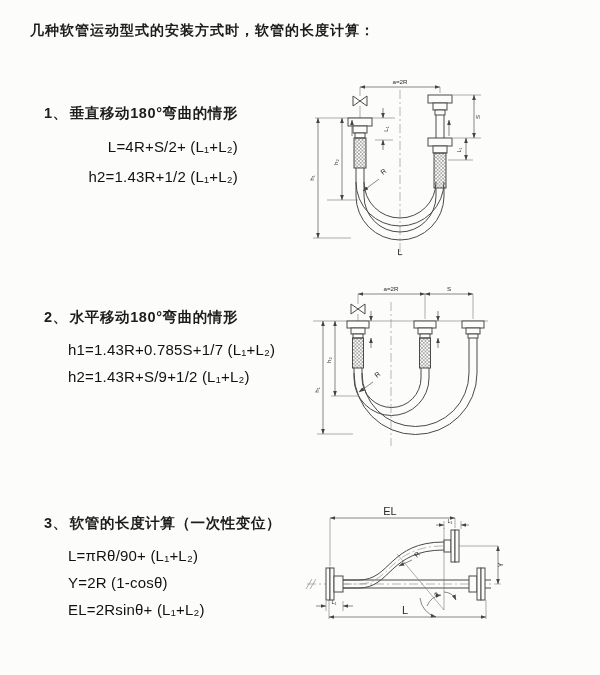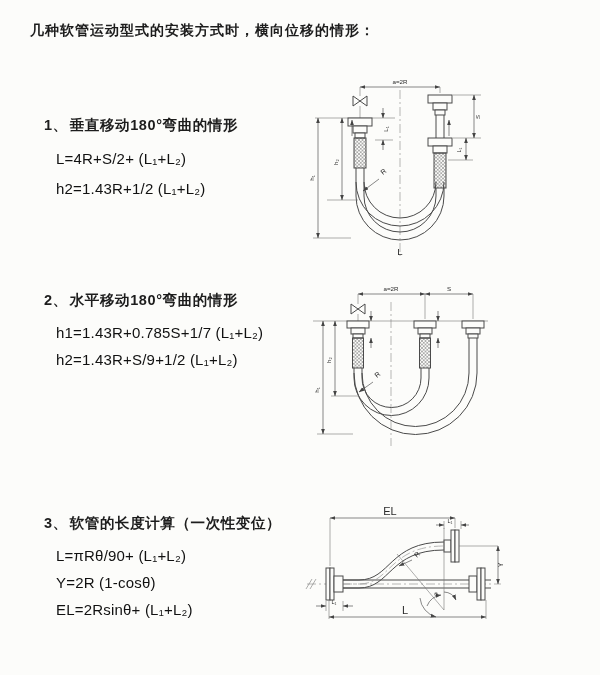--- a/index.html
+++ b/index.html
@@ -7,45 +7,45 @@
     width:600px;height:675px;position:relative;overflow:hidden;
     background:#fcfcfa;
     font-family:"Liberation Sans","DejaVu Sans",sans-serif;
     color:#1c1c1c;
   }
   .page-title{
     position:absolute;left:30px;top:22px;
     font-size:14px;font-weight:700;letter-spacing:1px;color:#1d1d1d;
   }
   .sec{position:absolute;left:44px;}
-  #s1{top:116px;} #s2{top:291px;} #s3{top:514px;}
+  #s1{top:104px;text-align:right;} #s2{top:308px;} #s3{top:514px;}
   .sec-heading{font-size:14.5px;font-weight:700;letter-spacing:.6px;color:#1d1d1d;}
   .sec-heading .num{margin-right:2px;}
-  .formulas{margin:9px 0 0 12px;font-size:15px;color:#111;letter-spacing:.2px;}
+  .formulas{margin:9px 0 0 24px;font-size:15px;color:#111;letter-spacing:.2px;}
   .lh30 .formula{line-height:30px;}
   .lh27 .formula{line-height:27px;}
   svg{position:absolute;overflow:visible;}
   #dia1{left:303px;top:70px;}
   #dia2{left:303px;top:278px;}
   #dia3{left:295px;top:498px;}
   .pipe{stroke:#4a4a4a;stroke-width:1;fill:none;}
   .fit{fill:#fcfcfa;stroke:#4a4a4a;stroke-width:1;}
   .braid{stroke:#4a4a4a;stroke-width:1;}
   .dim{stroke:#555;stroke-width:.7;fill:none;}
   .thin{stroke:#777;stroke-width:.6;fill:none;}
   .cl{stroke:#888;stroke-width:.6;fill:none;stroke-dasharray:9 3 2 3;}
   text{fill:#2a2a2a;font-family:"Liberation Sans","DejaVu Sans",sans-serif;}
   .t55{font-size:5.5px;} .t6{font-size:6.2px;} .t7{font-size:7px;}
   .t9{font-size:9.5px;} .t11{font-size:11px;}
   .mid{text-anchor:middle;}
 </style>
 </head>
 <body>
 
-<div class="page-title">几种软管运动型式的安装方式时，横向位移的情形：</div>
+<div class="page-title">几种软管运动型式的安装方式时，软管的长度计算：</div>
 
 <div class="sec" id="s1">
   <div class="sec-heading">
     <span class="num">1、</span><span>垂直移动180°弯曲的情形</span>
   </div>
   <div class="formulas lh30">
     <div class="formula">L=4R+S/2+ (L₁+L₂)</div>
     <div class="formula">h2=1.43R+1/2 (L₁+L₂)</div>
   </div>
 </div>

